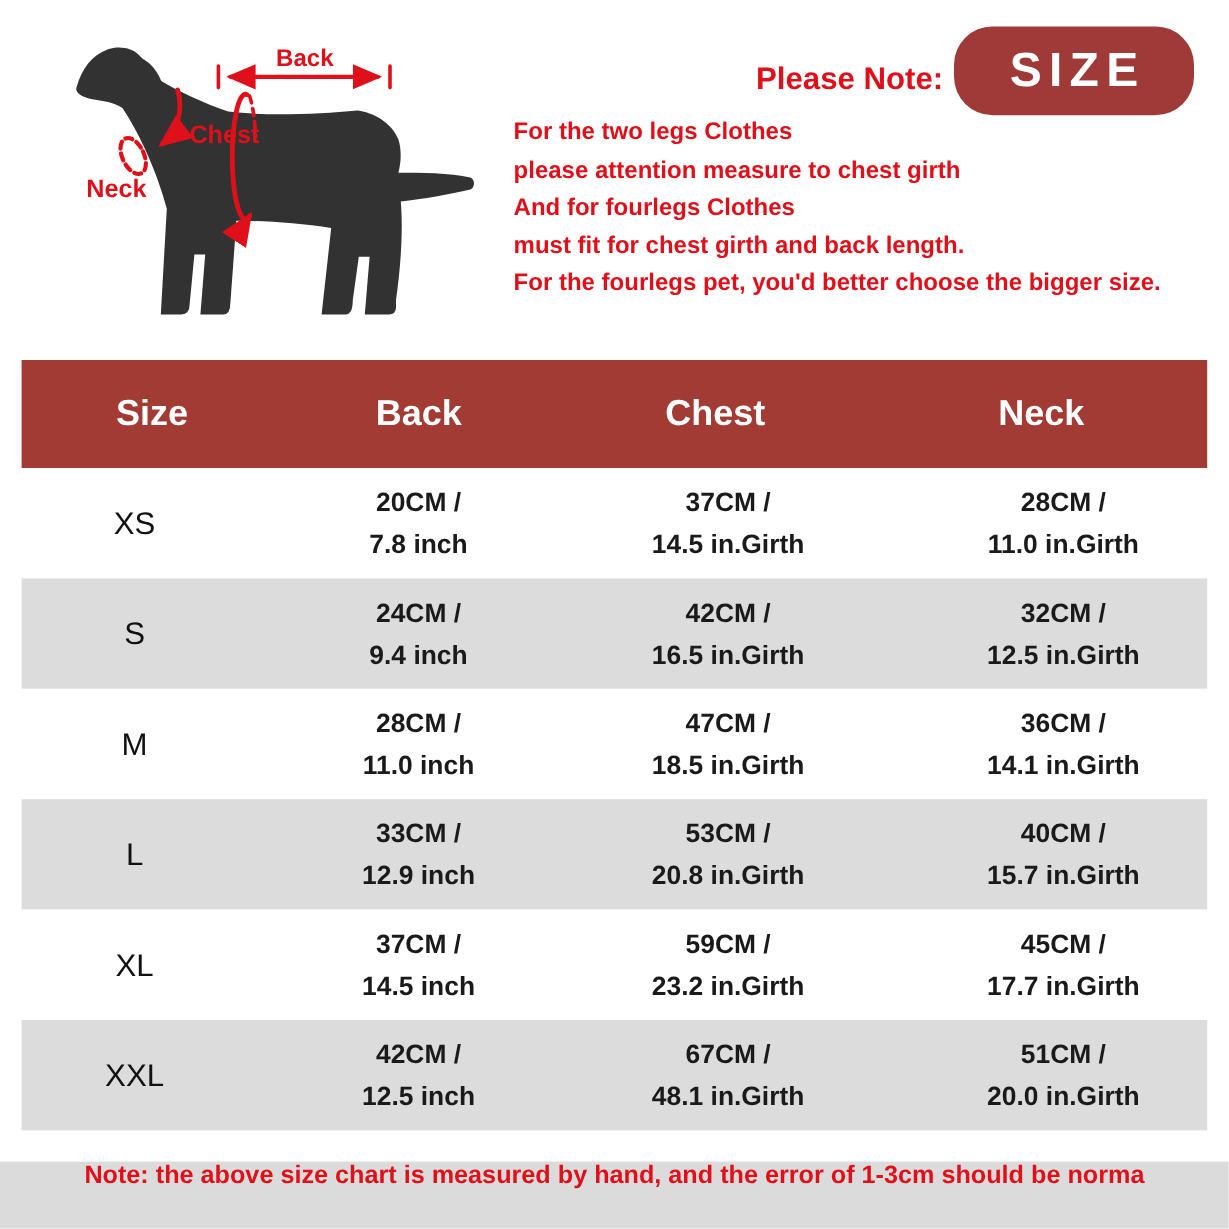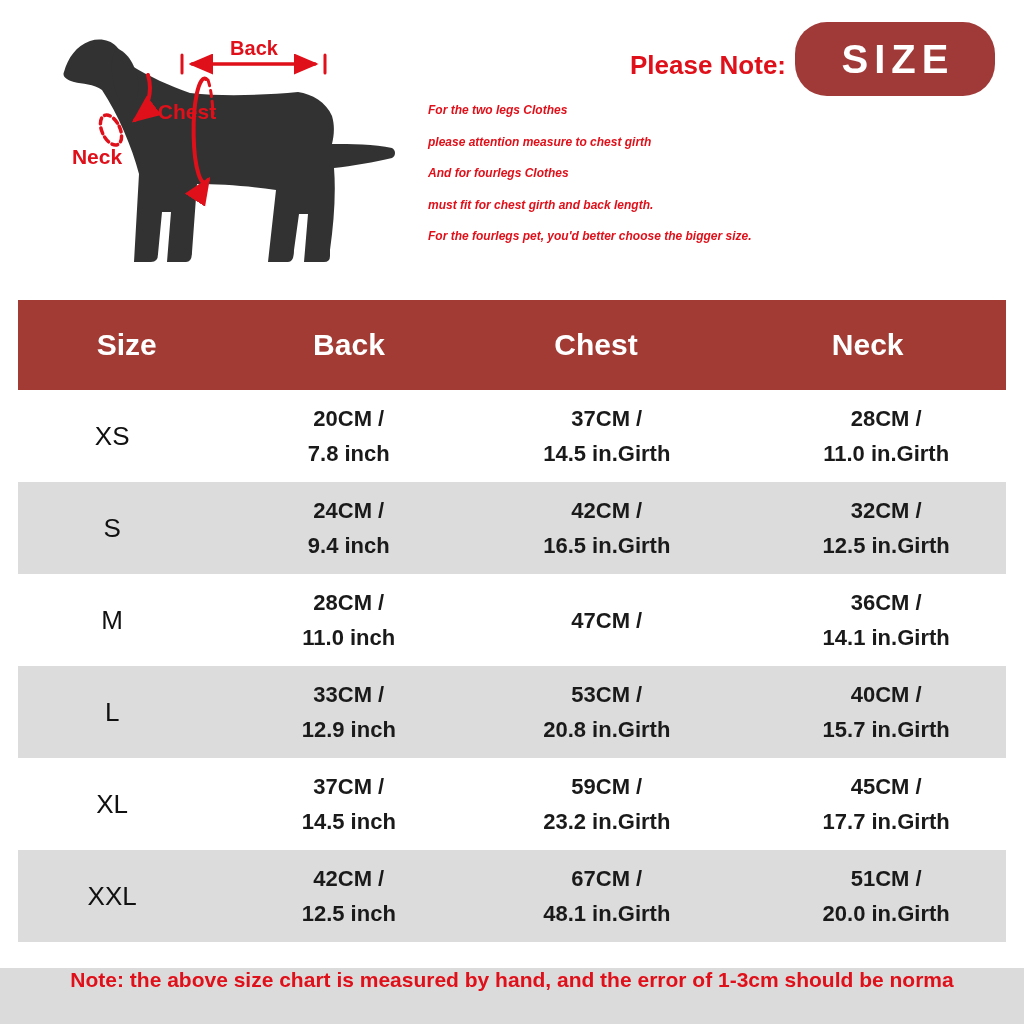--- a/index.html
+++ b/index.html
@@ -5,21 +5,21 @@
   html,body{margin:0;padding:0;background:#fff;}
   *{box-sizing:border-box;}
   .canvas{
     position:relative;width:1024px;height:1024px;background:#ffffff;overflow:hidden;
     font-family:"Liberation Sans","DejaVu Sans",sans-serif;
   }
   
   .dog-svg{position:absolute;left:40px;top:22px;width:365px;height:250px;}
   .please-note{position:absolute;left:428px;top:50px;width:560px;}
   .pn-title{font-size:26px;font-weight:bold;color:#E0101A;margin:0 0 14px 0;text-align:center;}
-  .pn-line{font-size:12px;font-weight:bold;color:#E0101A;line-height:31.5px;white-space:nowrap;font-style:italic;}
+  .pn-line{font-size:20px;font-weight:bold;color:#E0101A;line-height:31.5px;white-space:nowrap;}
   .size-badge{
     position:absolute;left:795px;top:22px;width:200px;height:74px;border-radius:32px;
     display:flex;align-items:center;justify-content:center;
     color:#fff;font-size:40px;font-weight:bold;letter-spacing:6px;padding-left:6px;
   }
   
   .size-table{position:absolute;left:18px;top:300px;width:988px;}
   .thead{display:flex;height:90px;align-items:center;}
   .thead .cell{color:#fff;font-size:30px;font-weight:bold;}
   .trow{display:flex;height:92px;align-items:center;background:#fff;gap:44px;}
@@ -146,20 +146,21 @@
       </div>
 
       <div class="trow">
         <div class="cell c1 size-cell">M</div>
         <div class="cell c2">
           <div class="val">28CM /</div>
           <div class="val">11.0 inch</div>
         </div>
         <div class="cell c3">
           <div class="val">47CM /</div>
+          <div class="val">18.5 in.Girth</div>
         </div>
         <div class="cell c4">
           <div class="val">36CM /</div>
           <div class="val">14.1 in.Girth</div>
         </div>
       </div>
 
       <div class="trow">
         <div class="cell c1 size-cell">L</div>
         <div class="cell c2">

